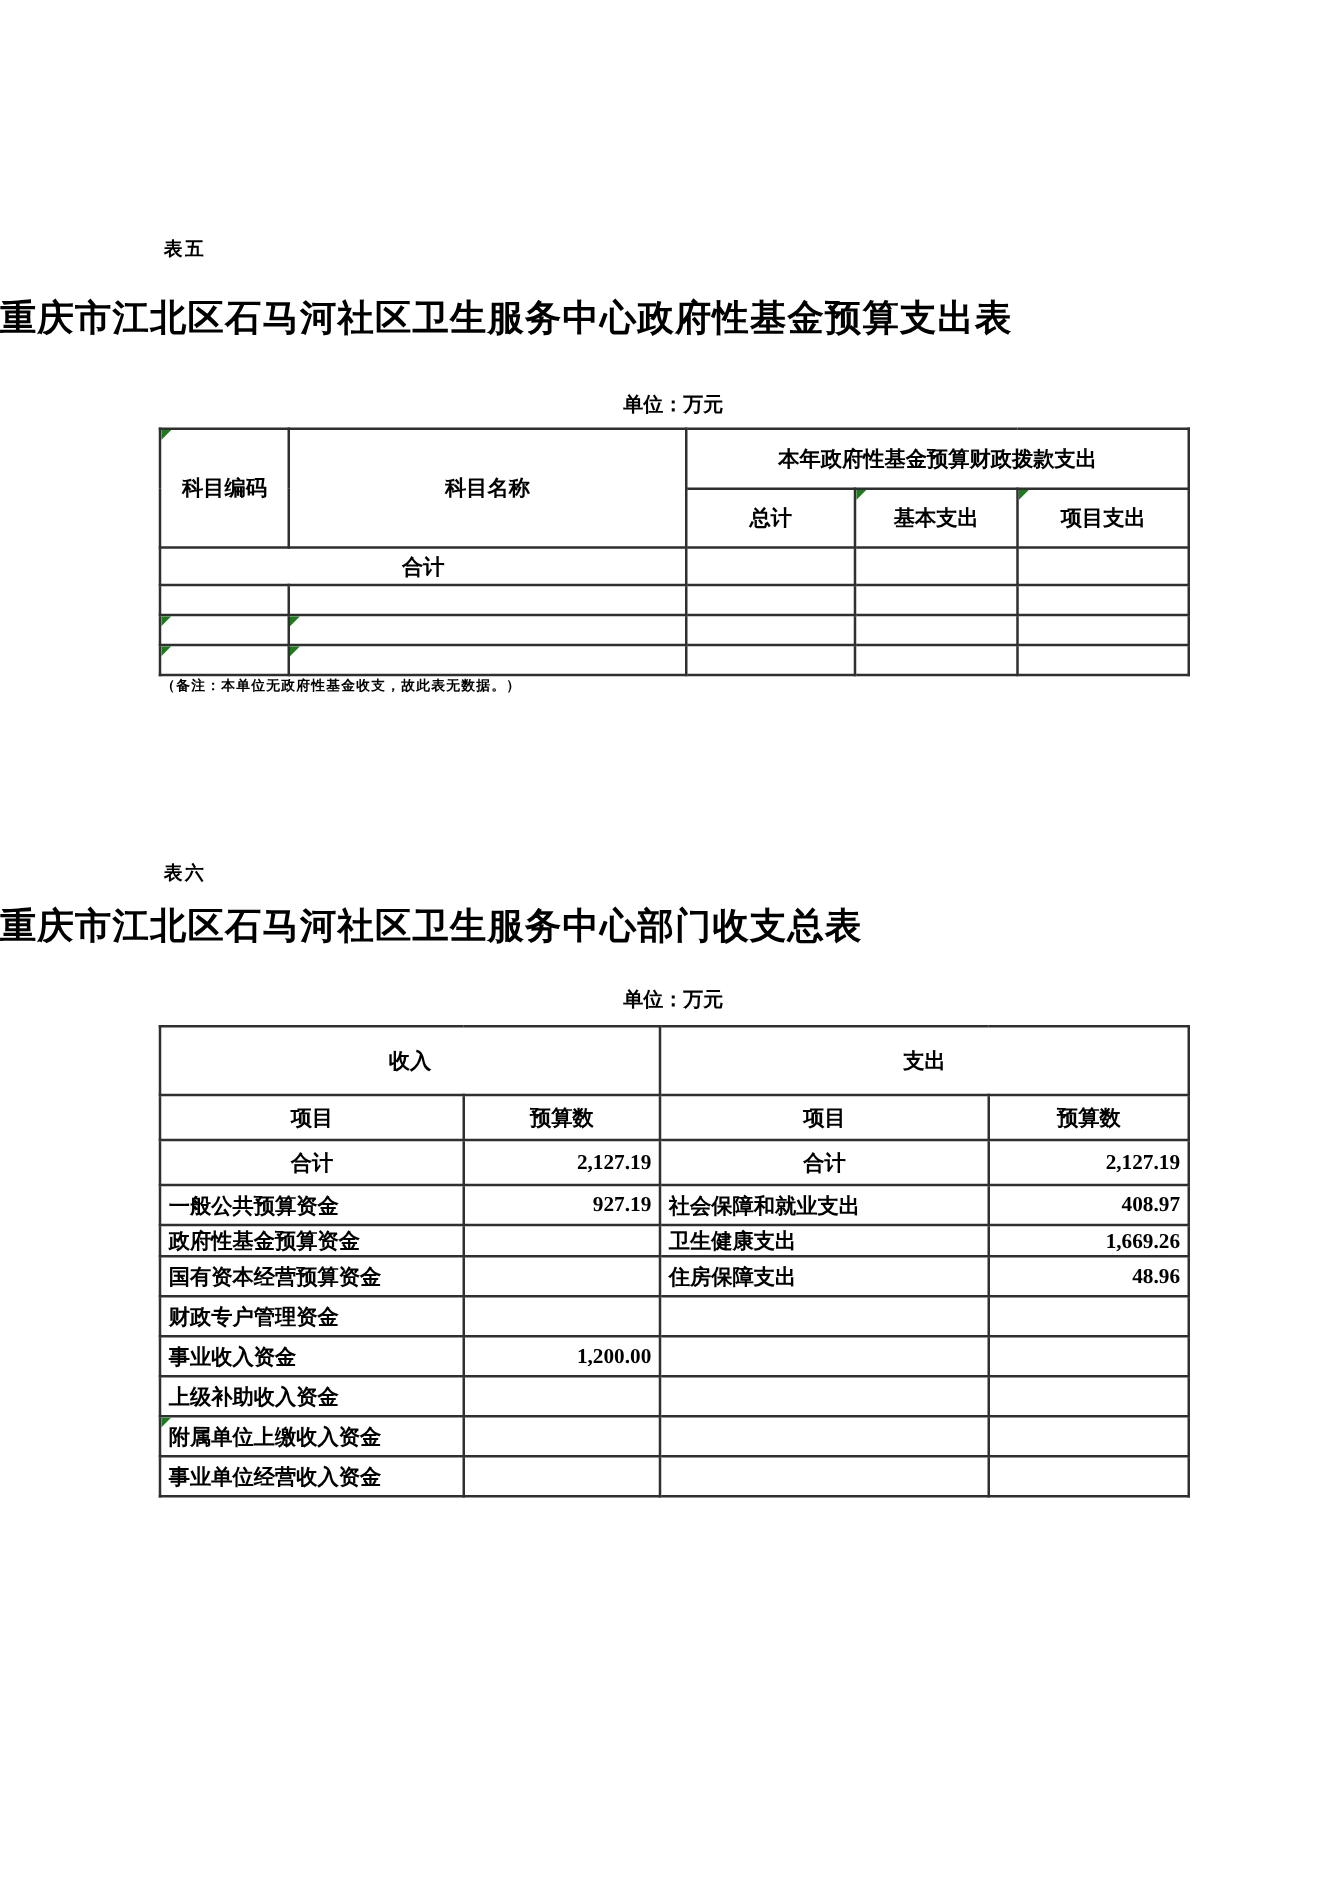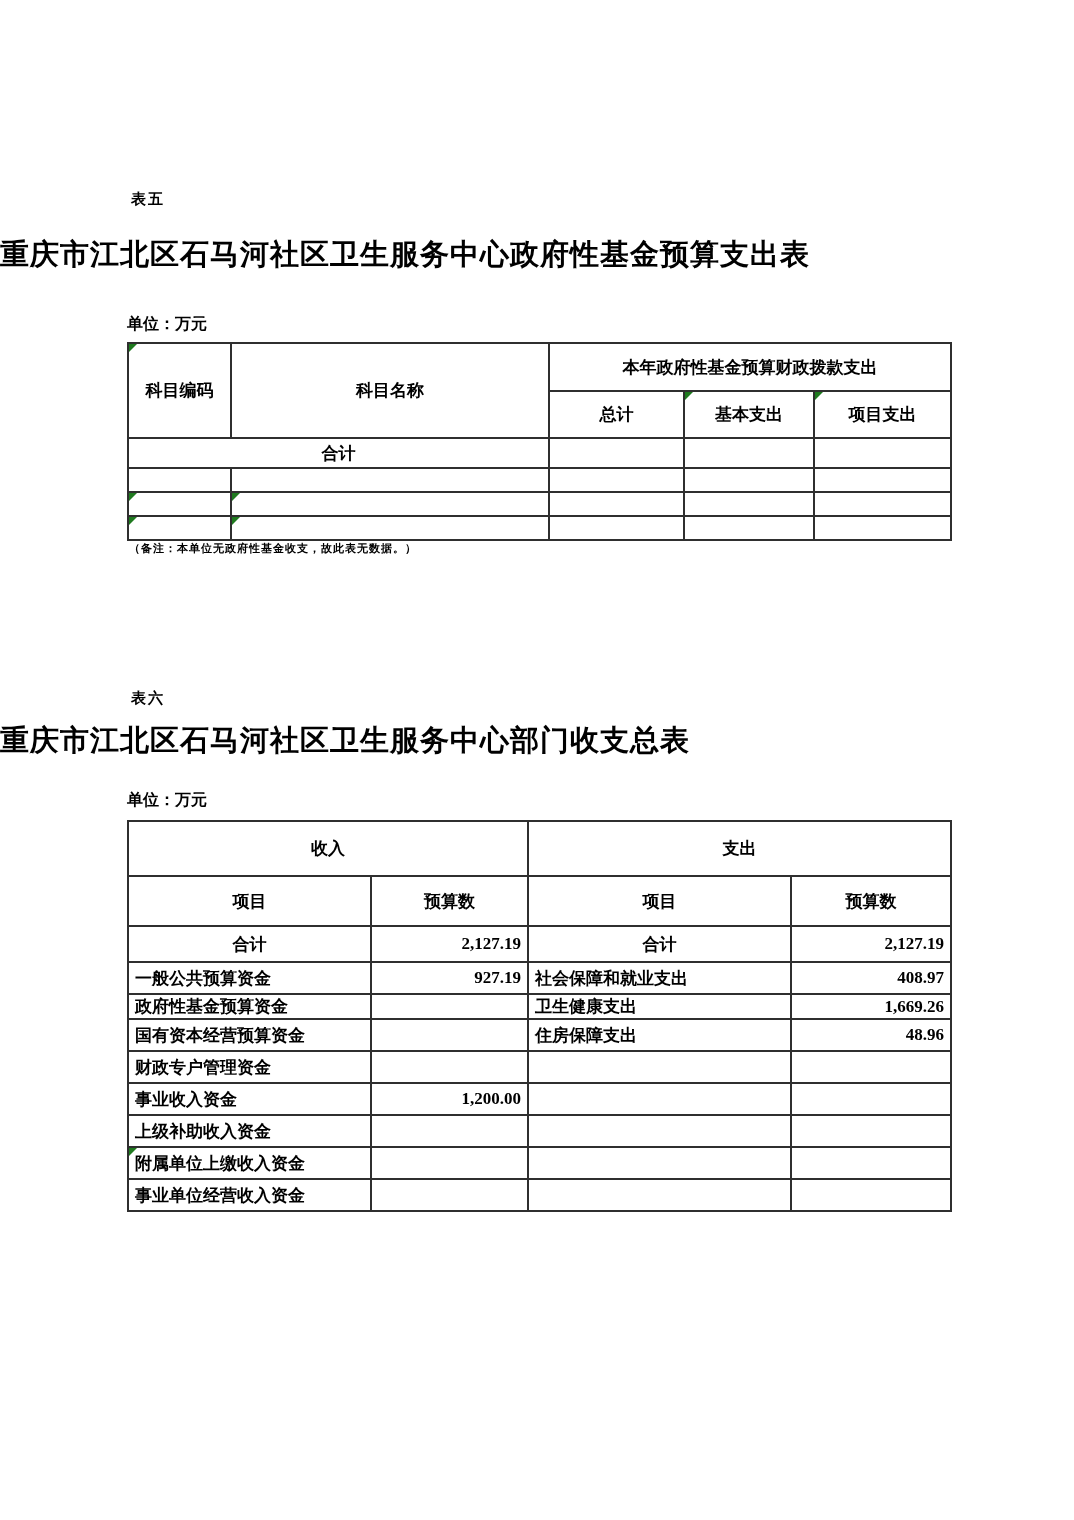--- a/index.html
+++ b/index.html
@@ -2,21 +2,21 @@
 <html><head>
 <meta charset="utf-8">
 <style>
   html,body{margin:0;padding:0;background:#ffffff;}
   .page{
     position:relative;width:1074px;height:1520px;background:#ffffff;
     font-family:"Liberation Serif","DejaVu Serif",serif;color:#000;overflow:hidden;
   }
   .tag{position:absolute;left:131px;font-size:15px;font-weight:bold;letter-spacing:2px;}
   .doc-title{position:absolute;left:0;width:1074px;text-align:left;font-size:29px;font-weight:bold;letter-spacing:1px;}
-  .unit{position:absolute;left:127px;width:823px;text-align:left;font-size:16px;font-weight:bold;}
+  .unit{position:absolute;left:127px;width:823px;text-align:center;font-size:16px;font-weight:bold;}
   .note{position:absolute;left:129px;font-size:11px;font-weight:bold;letter-spacing:1px;}
   table.tbl{
     position:absolute;left:127px;border-collapse:collapse;table-layout:fixed;width:823px;
   }
   table.tbl td{
     border:2px solid #2f2f2f;font-weight:bold;font-size:17px;
     padding:0 6px;overflow:hidden;white-space:nowrap;vertical-align:middle;
   }
   td.hdr{text-align:center;}
   td.item{text-align:left;}
@@ -102,21 +102,21 @@
       <col style="width:243px">
         <col style="width:157px">
         <col style="width:263px">
         <col style="width:160px">
     </colgroup>
     <tbody>
       <tr style="height:55px">
         <td colspan="2" class="hdr">收入</td>
         <td colspan="2" class="hdr">支出</td>
       </tr>
-      <tr style="height:50px">
+      <tr style="height:36px">
         <td class="hdr">项目</td>
         <td class="hdr">预算数</td>
         <td class="hdr">项目</td>
         <td class="hdr">预算数</td>
       </tr>
 
       <tr style="height:36px">
         <td class="ctr">合计</td>
         <td class="num">2,127.19</td>
         <td class="ctr">合计</td>

